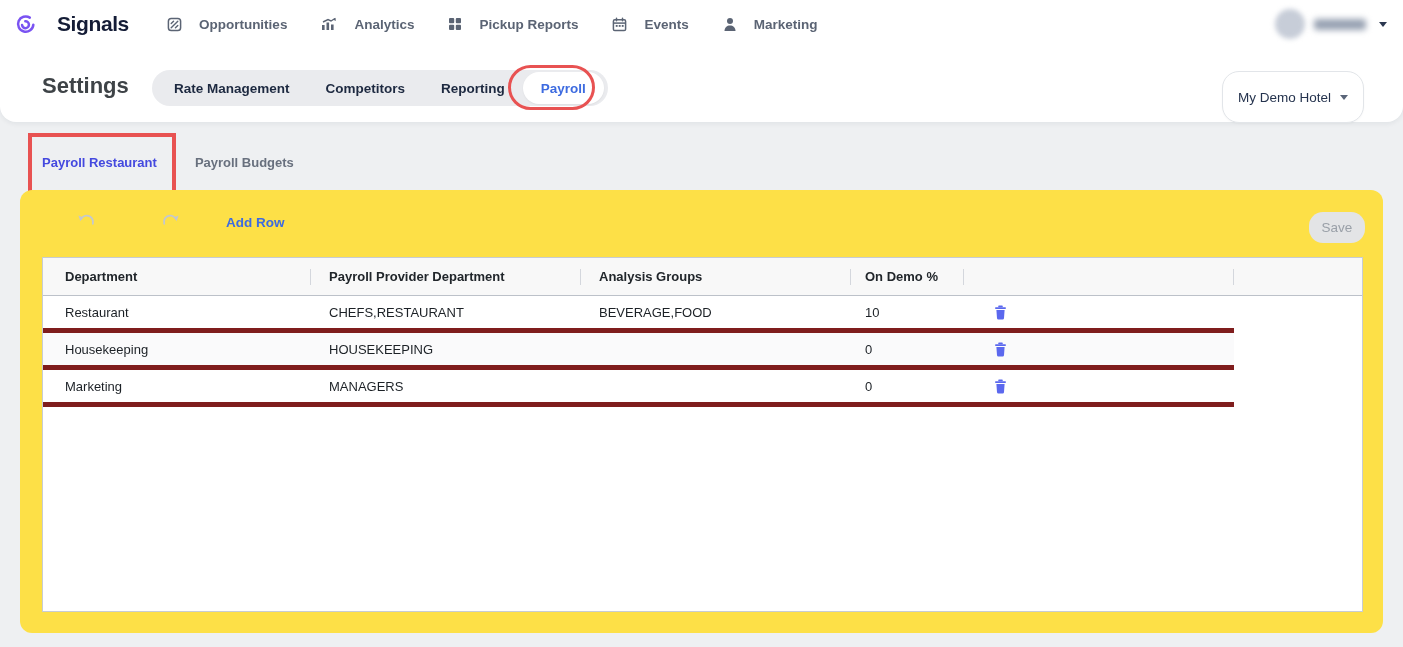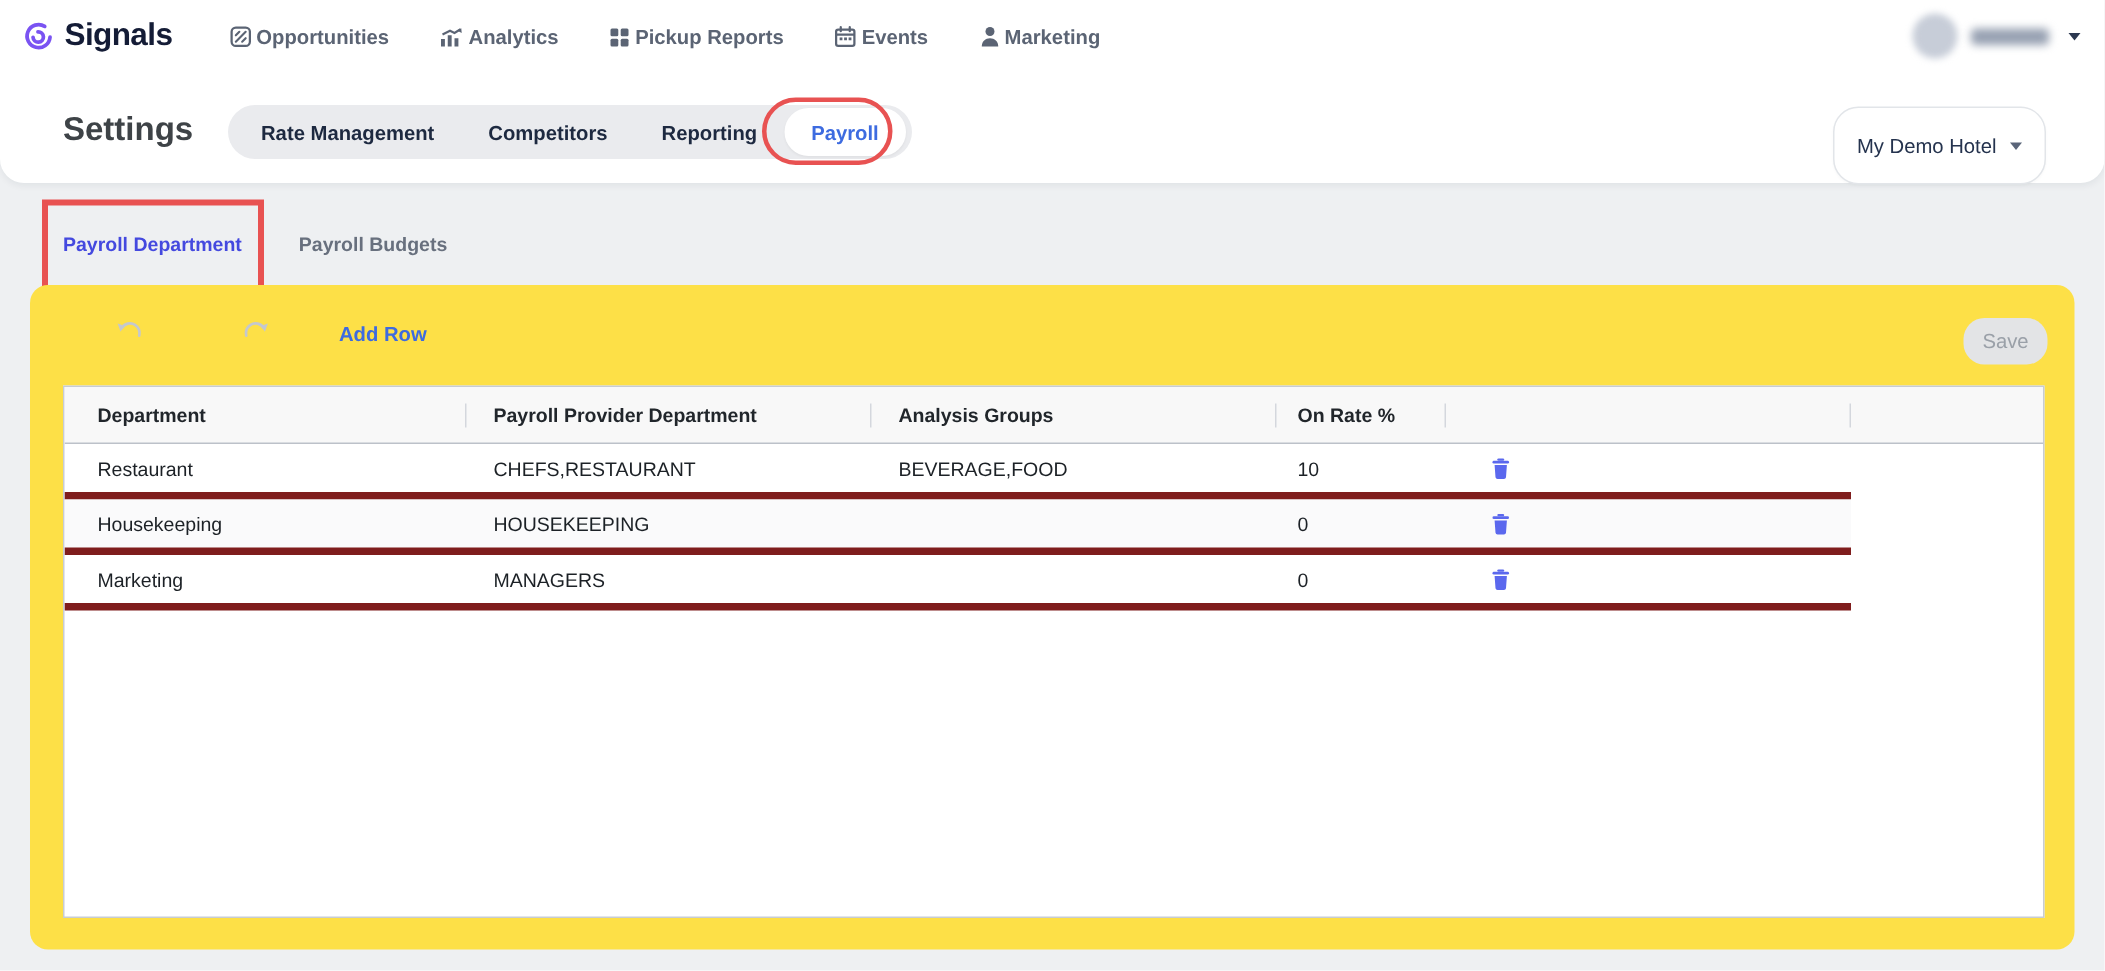--- a/index.html
+++ b/index.html
@@ -6,24 +6,24 @@
   html,body { width:1403px; height:647px; overflow:hidden; }
   body { font-family:"Liberation Sans","DejaVu Sans",sans-serif; background:#eef0f2; position:relative; }
 
   
   .top-band { position:absolute; top:0; left:0; width:1403px; height:122px;
     background:#ffffff; border-radius:0 0 16px 16px; box-shadow:0 2px 5px rgba(25,33,50,.06); }
 
   
   .navbar { position:absolute; top:0; left:0; width:1403px; height:48px;
     display:flex; align-items:center; padding:0 16px 0 14px; }
-  .brand { display:flex; align-items:center; gap:6px; }
+  .brand { display:flex; align-items:center; gap:20px; }
   .brand-name { font-size:21px; font-weight:700; color:#141c36; letter-spacing:-0.4px; }
   .nav-items { display:flex; align-items:center; gap:34px; margin-left:38px; }
-  .nav-item { display:flex; align-items:flex-end; gap:3px; cursor:pointer; }
+  .nav-item { display:flex; align-items:center; gap:17px; cursor:pointer; }
   .nav-item .lbl { font-size:13.5px; font-weight:600; color:#5b6474; }
   .nav-icon { display:flex; align-items:center; }
   .user-area { margin-left:auto; display:flex; align-items:center; gap:9px; }
   .avatar { width:30px; height:30px; border-radius:50%; background:#c7cdd8; filter:blur(2.5px); }
   .user-name-redacted { width:52px; height:11px; border-radius:3px; background:#97a1b2; filter:blur(3px); }
   .caret { width:0; height:0; border-left:4.5px solid transparent; border-right:4.5px solid transparent;
     border-top:5.5px solid #2b3850; margin-left:4px; }
 
   
   .page-title { position:absolute; left:42px; top:73px; font-size:22px; font-weight:600; color:#3e4347; }
@@ -174,21 +174,21 @@
 
 <div class="hotel-pill">
   <span class="lbl">My Demo Hotel</span>
   <span class="caret2"></span>
 </div>
 
 <div class="ring-annotation"></div>
 
 <div class="subtabs">
   <div class="subtab active">
-    <span>Payroll Department</span>
+    <span>Payroll Restaurant</span>
     <div class="underline"></div>
   </div>
   <div class="subtab">
     <span>Payroll Budgets</span>
   </div>
 </div>
 
 <div class="box-annotation"></div>
 <svg class="arrow-annotation" width="90" height="80" viewBox="0 0 90 80">
   <line x1="70" y1="66" x2="34" y2="28" stroke="#f05555" stroke-width="8" stroke-linecap="round"></line>
@@ -210,21 +210,21 @@
     </svg>
   </span>
   <span class="add-row">Add Row</span>
   <button class="save-btn" disabled="">Save</button>
 
   <div class="grid">
     <div class="grid-header">
       <div class="hcell c1">Department</div>
       <div class="hcell c2">Payroll Provider Department</div>
       <div class="hcell c3">Analysis Groups</div>
-      <div class="hcell c4">On Rate %</div>
+      <div class="hcell c4">On Demo %</div>
       <div class="hcell c5"></div>
       <div class="hcell c6 last"></div>
     </div>
 
     <div class="grid-row">
       <div class="c1">Restaurant</div>
       <div class="c2">CHEFS,RESTAURANT</div>
       <div class="c3">BEVERAGE,FOOD</div>
       <div class="c4">10</div>
       <div class="c5">

